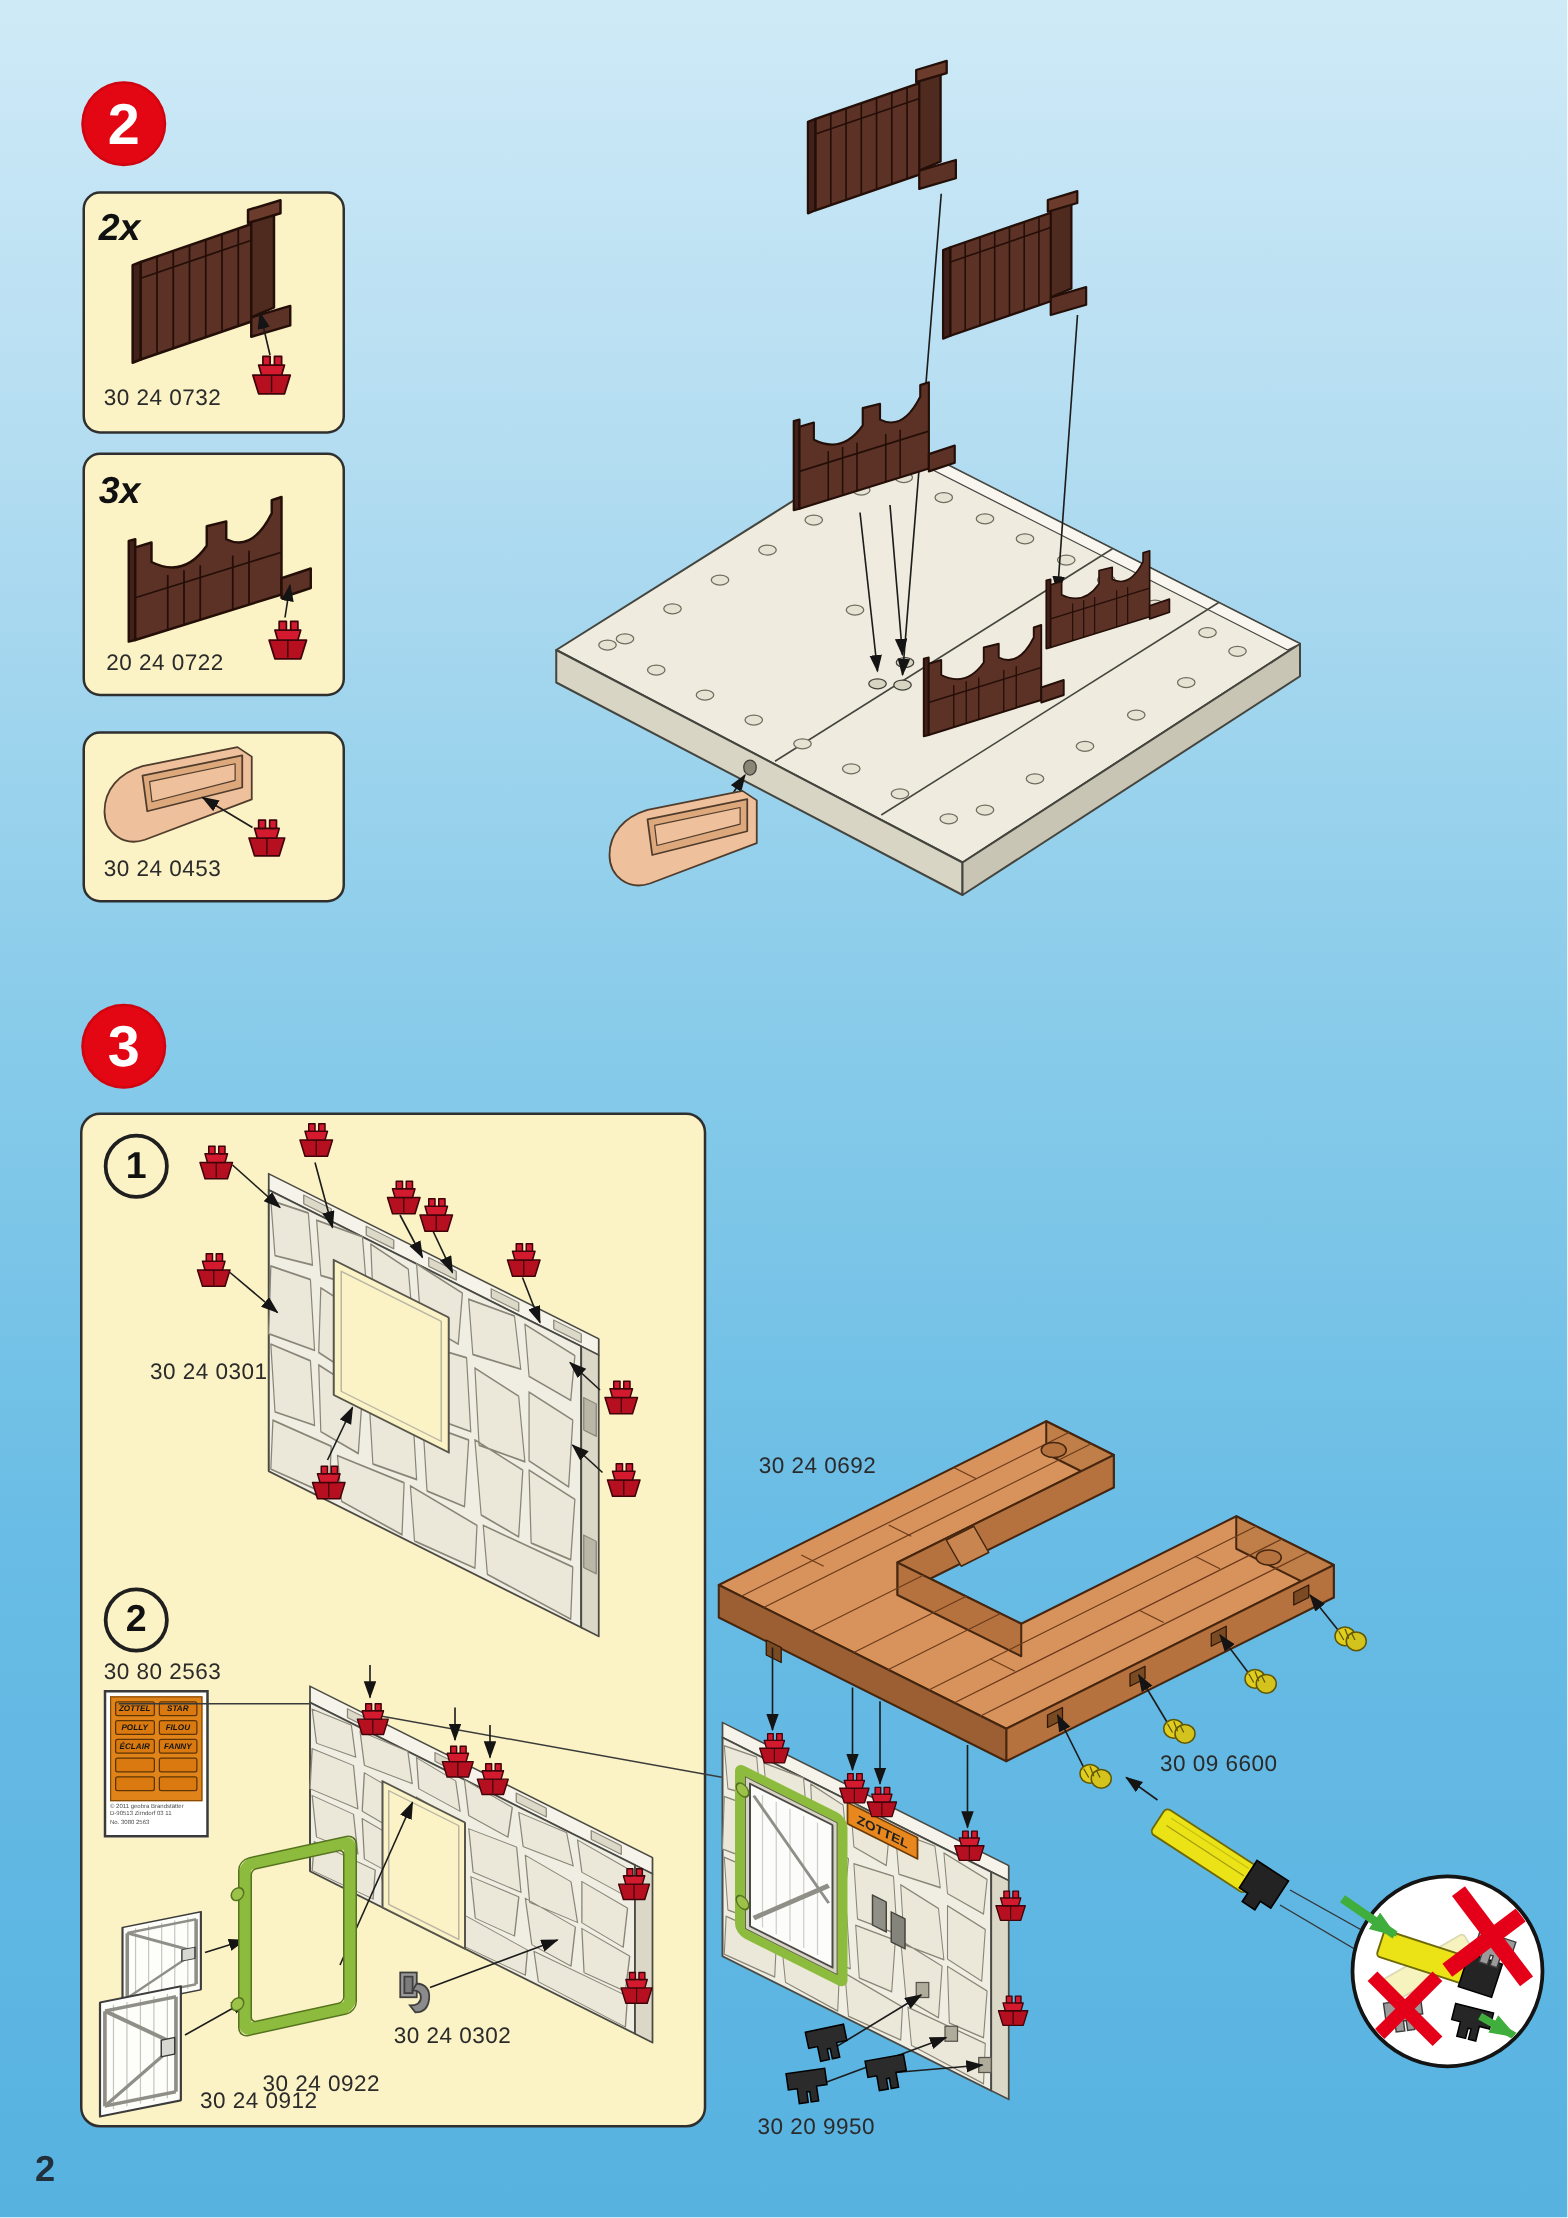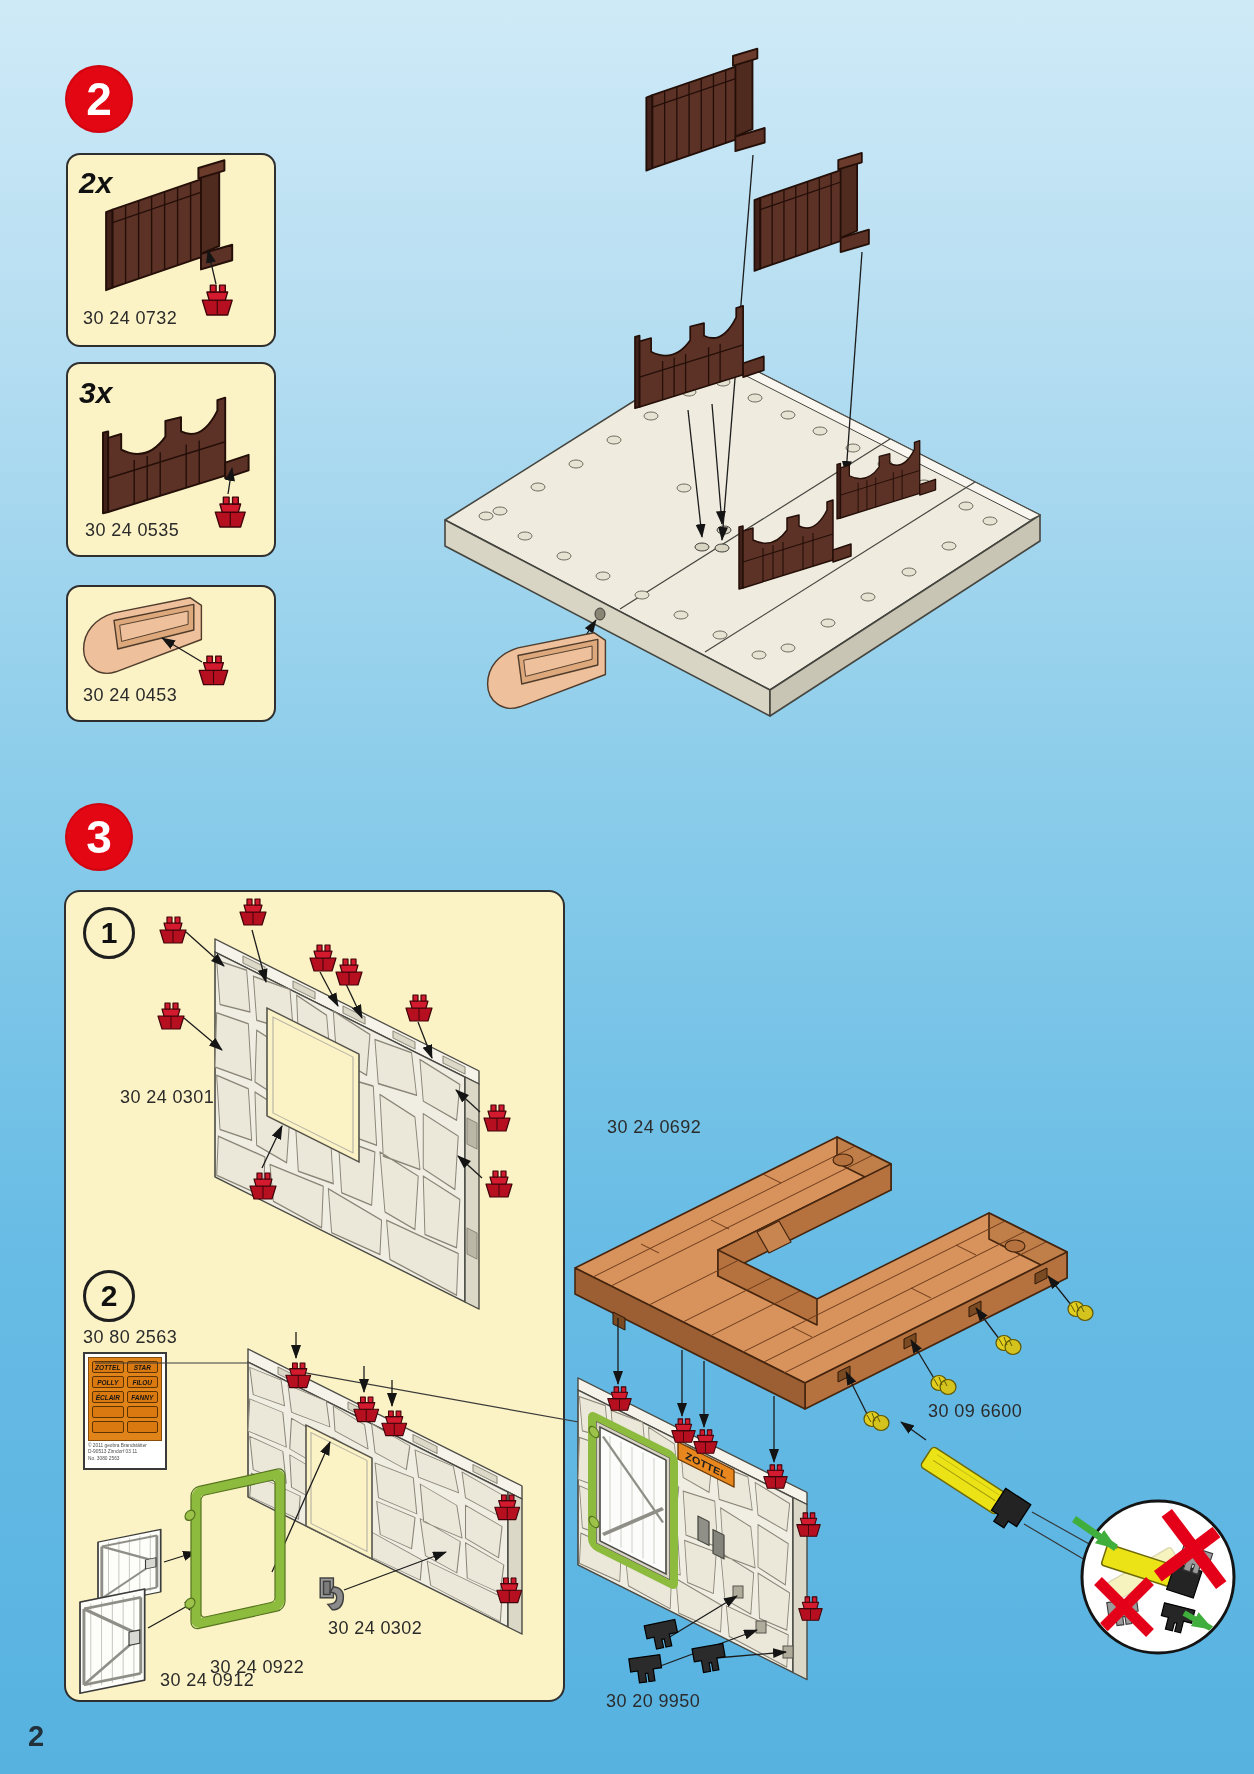--- a/index.html
+++ b/index.html
@@ -70,28 +70,28 @@
       <div class="sticker-cell"></div>
     </div>
     <div class="sheet-footer">
       <div>© 2011 geobra Brandstätter</div>
       <div>D-90513 Zirndorf      03 11</div>
       <div>No. 3080 2563</div>
     </div>
   </div>
 
   <div class="part-label" style="left:83px;top:308px;">30 24 0732</div>
-  <div class="part-label" style="left:85px;top:520px;">30 24 0535</div>
+  <div class="part-label" style="left:85px;top:520px;">20 24 0722</div>
   <div class="part-label" style="left:83px;top:685px;">30 24 0453</div>
   <div class="part-label" style="left:120px;top:1087px;">30 24 0301</div>
   <div class="part-label" style="left:83px;top:1327px;">30 80 2563</div>
   <div class="part-label" style="left:210px;top:1640px;margin-top:17px;">30 24 0922</div>
   <div class="part-label" style="left:160px;top:1670px;">30 24 0912</div>
-  <div class="part-label" style="left:328px;top:1618px;text-align:right;">30 24 0302</div>
-  <div class="part-label" style="left:607px;top:1117px;text-align:right;">30 24 0692</div>
+  <div class="part-label" style="left:315px;top:1618px;text-align:right;">30 24 0302</div>
+  <div class="part-label" style="left:607px;top:1162px;text-align:right;">30 24 0692</div>
   <div class="part-label" style="left:928px;top:1401px;">30 09 6600</div>
   <div class="part-label" style="left:606px;top:1691px;">30 20 9950</div>
 
   <div class="page-number">2</div>
 
   <svg class="art" width="1254" height="1774" viewBox="0 0 1254 1774">
     <defs>
       <marker id="ah" markerUnits="userSpaceOnUse" markerWidth="15" markerHeight="11" refX="13" refY="5" orient="auto">
         <path d="M0,0 L14,5 L0,10 Z" fill="#141414"></path>
       </marker>

